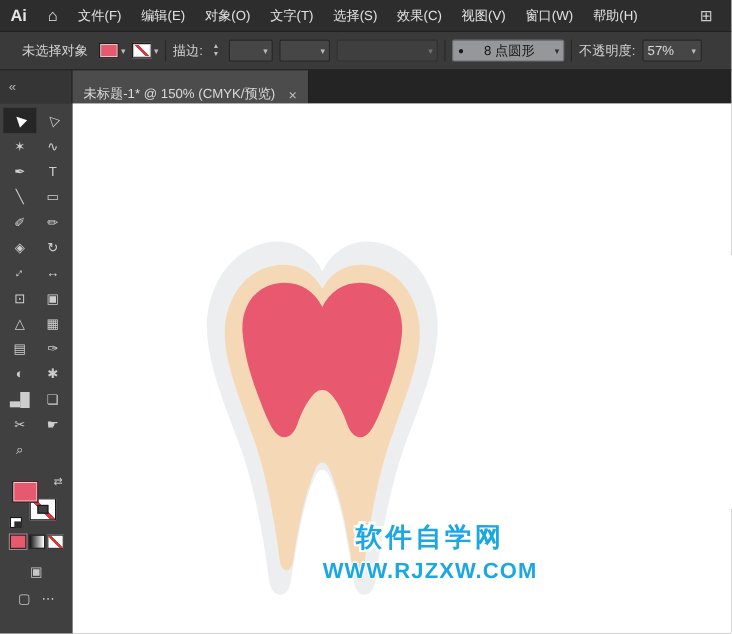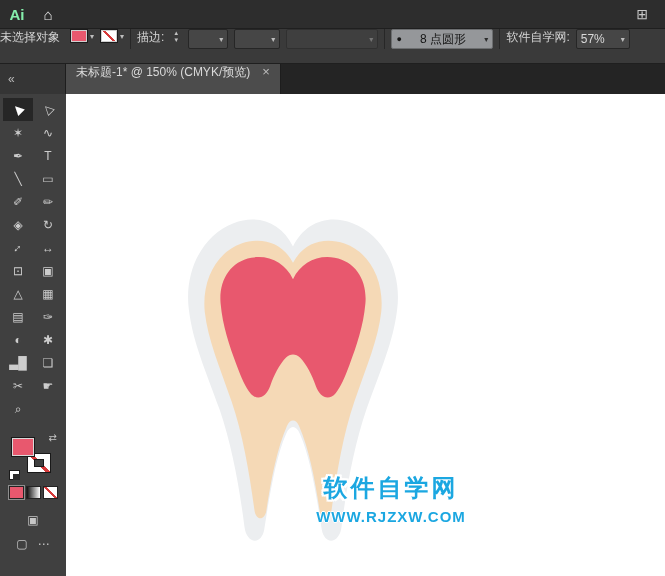--- a/index.html
+++ b/index.html
@@ -2,29 +2,29 @@
 <html><head>
 <meta charset="utf-8">
 <style>
   * { margin:0; padding:0; box-sizing:border-box; }
   html,body { width:665px; height:576px; overflow:hidden; }
   body { font-family:"Liberation Sans", sans-serif; background:#ffffff; }
   .app { width:665px; height:576px; display:flex; flex-direction:column; background:#2d2d2d; }
 
   
   .menubar { height:28px; background:#2d2d2d; display:flex; align-items:center; color:#e3e3e3; font-size:12px; flex:0 0 auto; }
-  .logo { width:34px; text-align:center; color:#86efac; font-weight:bold; font-size:15px; }
+  .logo { width:34px; text-align:center; color:#e5e5e5; font-weight:bold; font-size:15px; }
   .home-btn { width:28px; text-align:center; font-size:15px; color:#e9e9e9; }
   .menu-item { padding:0 9px; height:28px; line-height:28px; cursor:default; }
   .mb-spacer { flex:1; }
   .workspace-btn { width:34px; text-align:center; color:#c9c9c9; font-size:14px; margin-right:6px; }
 
   
   .controlbar { height:36px; background:#3a3a3a; border-top:1px solid #1f1f1f; border-bottom:1px solid #1f1f1f;
-                display:flex; align-items:flex-start; gap:6px; padding:0 0; color:#d4d4d4; font-size:12px; flex:0 0 auto; }
+                display:flex; align-items:center; gap:6px; padding:0 20px; color:#d4d4d4; font-size:12px; flex:0 0 auto; }
   .status-text { margin-right:4px; white-space:nowrap; }
   .swatch-mini { display:flex; align-items:center; gap:2px; }
   .swatch-mini .chip { width:18px; height:14px; border:1px solid #1c1c1c; box-shadow:inset 0 0 0 1px #cfcfcf; }
   .chip.fill-chip { background:#e8586e; }
   .chip.none-chip { background:linear-gradient(45deg, transparent 44%, #d63a3a 44%, #d63a3a 56%, transparent 56%), #ffffff; }
   .dd-arrow { font-size:8px; color:#bdbdbd; }
   .vsep { width:1px; height:20px; background:#272727; flex:0 0 auto; }
   .stepper { display:flex; flex-direction:column; justify-content:center; width:12px; }
   .stepper span { font-size:7px; line-height:7px; color:#c2c2c2; text-align:center; }
   .combo { height:20px; background:#464646; border:1px solid #262626; border-radius:2px; display:flex; align-items:center;
@@ -34,21 +34,21 @@
   .combo.disabled { width:92px; opacity:.45; }
   .combo.brush { width:102px; background:#95979a; border-color:#6c6e70; color:#161616; }
   .combo.brush .dd-arrow { color:#2c2c2c; }
   .combo.opacity { width:54px; }
   .brush-dot { font-size:9px; }
   .label-nowrap { white-space:nowrap; }
 
   
   .tabbar { height:30px; background:#242424; display:flex; align-items:stretch; flex:0 0 auto; }
   .collapse-strip { width:66px; background:#353535; display:flex; align-items:center; padding-left:8px; color:#b9b9b9; font-size:12px; border-right:1px solid #1d1d1d; }
-  .doc-tab { background:#4c4c4c; color:#d9d9d9; font-size:12px; display:flex; align-items:flex-start; gap:12px; padding:0 10px; border-right:1px solid #1d1d1d; }
+  .doc-tab { background:#4c4c4c; color:#d9d9d9; font-size:12px; display:flex; align-items:flex-end; gap:12px; padding:0 10px; border-right:1px solid #1d1d1d; }
   .tab-close { color:#bdbdbd; font-size:13px; }
 
   
   .main { flex:1; display:flex; min-height:0; }
   .toolbar { width:66px; background:#404040; display:flex; flex-direction:column; align-items:center; padding-top:4px; flex:0 0 auto; }
   .tools { display:grid; grid-template-columns:repeat(2,30px); }
   .tool { width:30px; height:23px; border:none; background:transparent; color:#cdcdcd; font-size:12px;
           display:flex; align-items:center; justify-content:center; cursor:default; }
   .tool.active { background:#262626; color:#ffffff; }
   .tool .glyph { display:inline-block; }
@@ -73,31 +73,32 @@
   .bottom-btns .row { display:flex; gap:10px; }
   .icon-btn { font-size:12px; color:#c6c6c6; background:none; border:none; }
 
   
   .canvas { flex:1; position:relative; background:#ffffff; overflow:hidden; }
   .tooth-svg { position:absolute; left:108px; top:122px; width:238px; height:336px; }
   .watermark { position:absolute; left:170px; top:378px; width:310px; text-align:center; pointer-events:none; }
   .wm-title { font-size:24px; font-weight:bold; letter-spacing:3px; color:#1ba7e1;
       text-shadow:-2px 0 0 #fff, 2px 0 0 #fff, 0 -2px 0 #fff, 0 2px 0 #fff,
                   -2px -2px 0 #fff, 2px 2px 0 #fff, -2px 2px 0 #fff, 2px -2px 0 #fff; }
-  .wm-url { margin-top:4px; font-size:15px; font-weight:bold; letter-spacing:1px; color:#1ba7e1;
+  .wm-url { margin-top:4px; font-size:20px; font-weight:bold; letter-spacing:1px; color:#1ba7e1;
       text-shadow:-1px 0 0 #fff, 1px 0 0 #fff, 0 -1px 0 #fff, 0 1px 0 #fff; }
 </style>
 </head>
 <body>
 
 <div class="app">
 
   <div class="menubar">
     <div class="logo">Ai</div>
     <div class="home-btn">⌂</div>
+    <nav><span class="menu-item">文件(F)</span><span class="menu-item">编辑(E)</span><span class="menu-item">对象(O)</span><span class="menu-item">文字(T)</span><span class="menu-item">选择(S)</span><span class="menu-item">效果(C)</span><span class="menu-item">视图(V)</span><span class="menu-item">窗口(W)</span><span class="menu-item">帮助(H)</span></nav>
     <div class="mb-spacer"></div>
     <div class="workspace-btn">⊞</div>
   </div>
 
   <div class="controlbar">
     <span class="status-text">未选择对象</span>
 
     <div class="swatch-mini">
       <span class="chip fill-chip"></span>
       <span class="dd-arrow">▾</span>
@@ -130,21 +131,21 @@
     <div class="vsep"></div>
 
     <div class="combo brush">
       <span class="brush-dot">●</span>
       <span>8 点圆形</span>
       <span class="dd-arrow">▾</span>
     </div>
 
     <div class="vsep"></div>
 
-    <span class="label-nowrap">软件自学网:</span>
+    <span class="label-nowrap">不透明度:</span>
     <div class="combo opacity">
       <span>57%</span>
       <span class="dd-arrow">▾</span>
     </div>
   </div>
 
   <div class="tabbar">
     <div class="collapse-strip">
       <span>«</span>
     </div>

